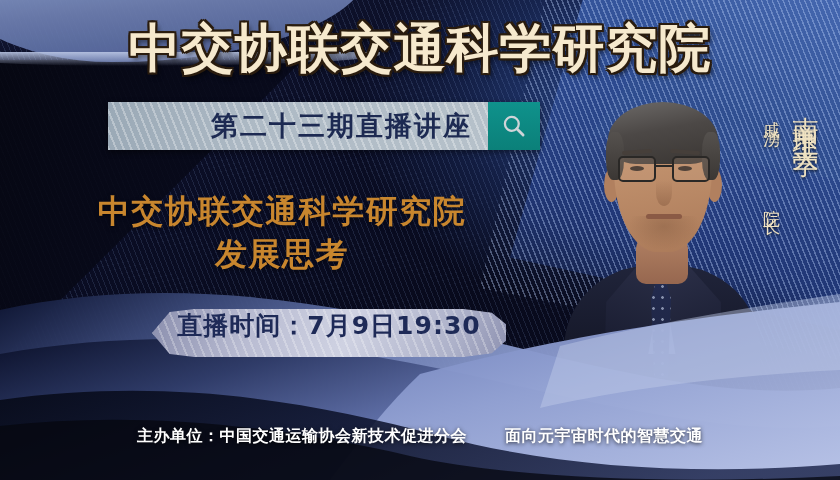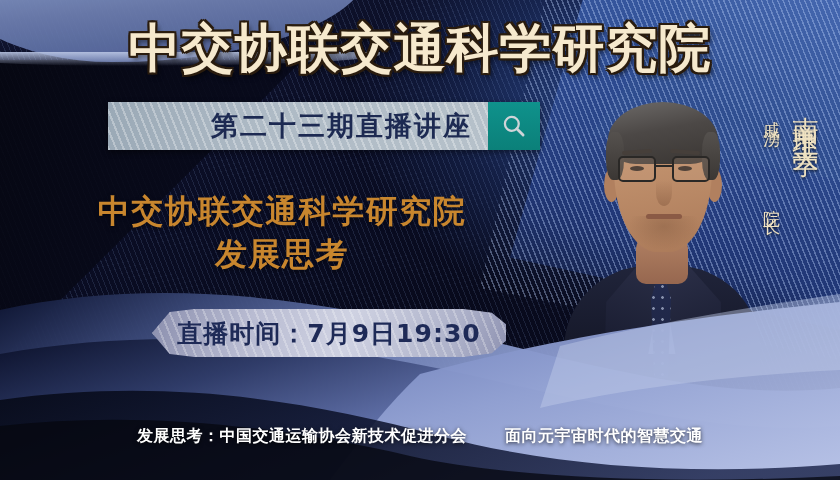--- a/index.html
+++ b/index.html
@@ -223,21 +223,21 @@
     text-shadow:0 2px 4px rgba(0,0,0,.5);
   }
   .lecture .l2{display:block;text-align:center;}
 
   
   .timepill{
     position:absolute;left:152px;top:309px;width:354px;height:48px;
     background:linear-gradient(105deg,#8b8fae 0%,#b9bcd2 28%,#cfd2e2 55%,#adb1c9 85%,#8f93b2 100%);
     clip-path:polygon(0 50%,5% 6%,12% 0,88% 0,96% 8%,100% 32%,100% 66%,96% 92%,88% 100%,12% 100%,5% 94%);
     border-radius:24px 0 0 24px;
-    display:flex;align-items:center;justify-content:center;
+    display:flex;justify-content:center;
     box-shadow:0 3px 8px rgba(0,0,0,.45);
     overflow:hidden;
   }
   .timepill::before{
     content:"";position:absolute;inset:0;
     background-image:repeating-linear-gradient(68deg,
       rgba(255,255,255,0.26) 0px, rgba(255,255,255,0.26) 2px,
       rgba(0,0,0,0) 2px, rgba(0,0,0,0) 8px);
   }
   .timepill-text{
@@ -380,18 +380,18 @@
 
   <div class="timepill">
     <span class="timepill-text">直播时间：7月9日19:30</span>
   </div>
 
   <div class="v-col v-univ">南京理工大学</div>
   <div class="v-col v-name">戚湧</div>
   <div class="v-col v-role">院长</div>
 
   <div class="footer">
-    <span>发展思考：中国交通运输协会新技术促进分会</span>
+    <span>主办单位：中国交通运输协会新技术促进分会</span>
     <span class="gap"></span>
     <span>面向元宇宙时代的智慧交通</span>
   </div>
 
 </div>
 
 </body></html>

